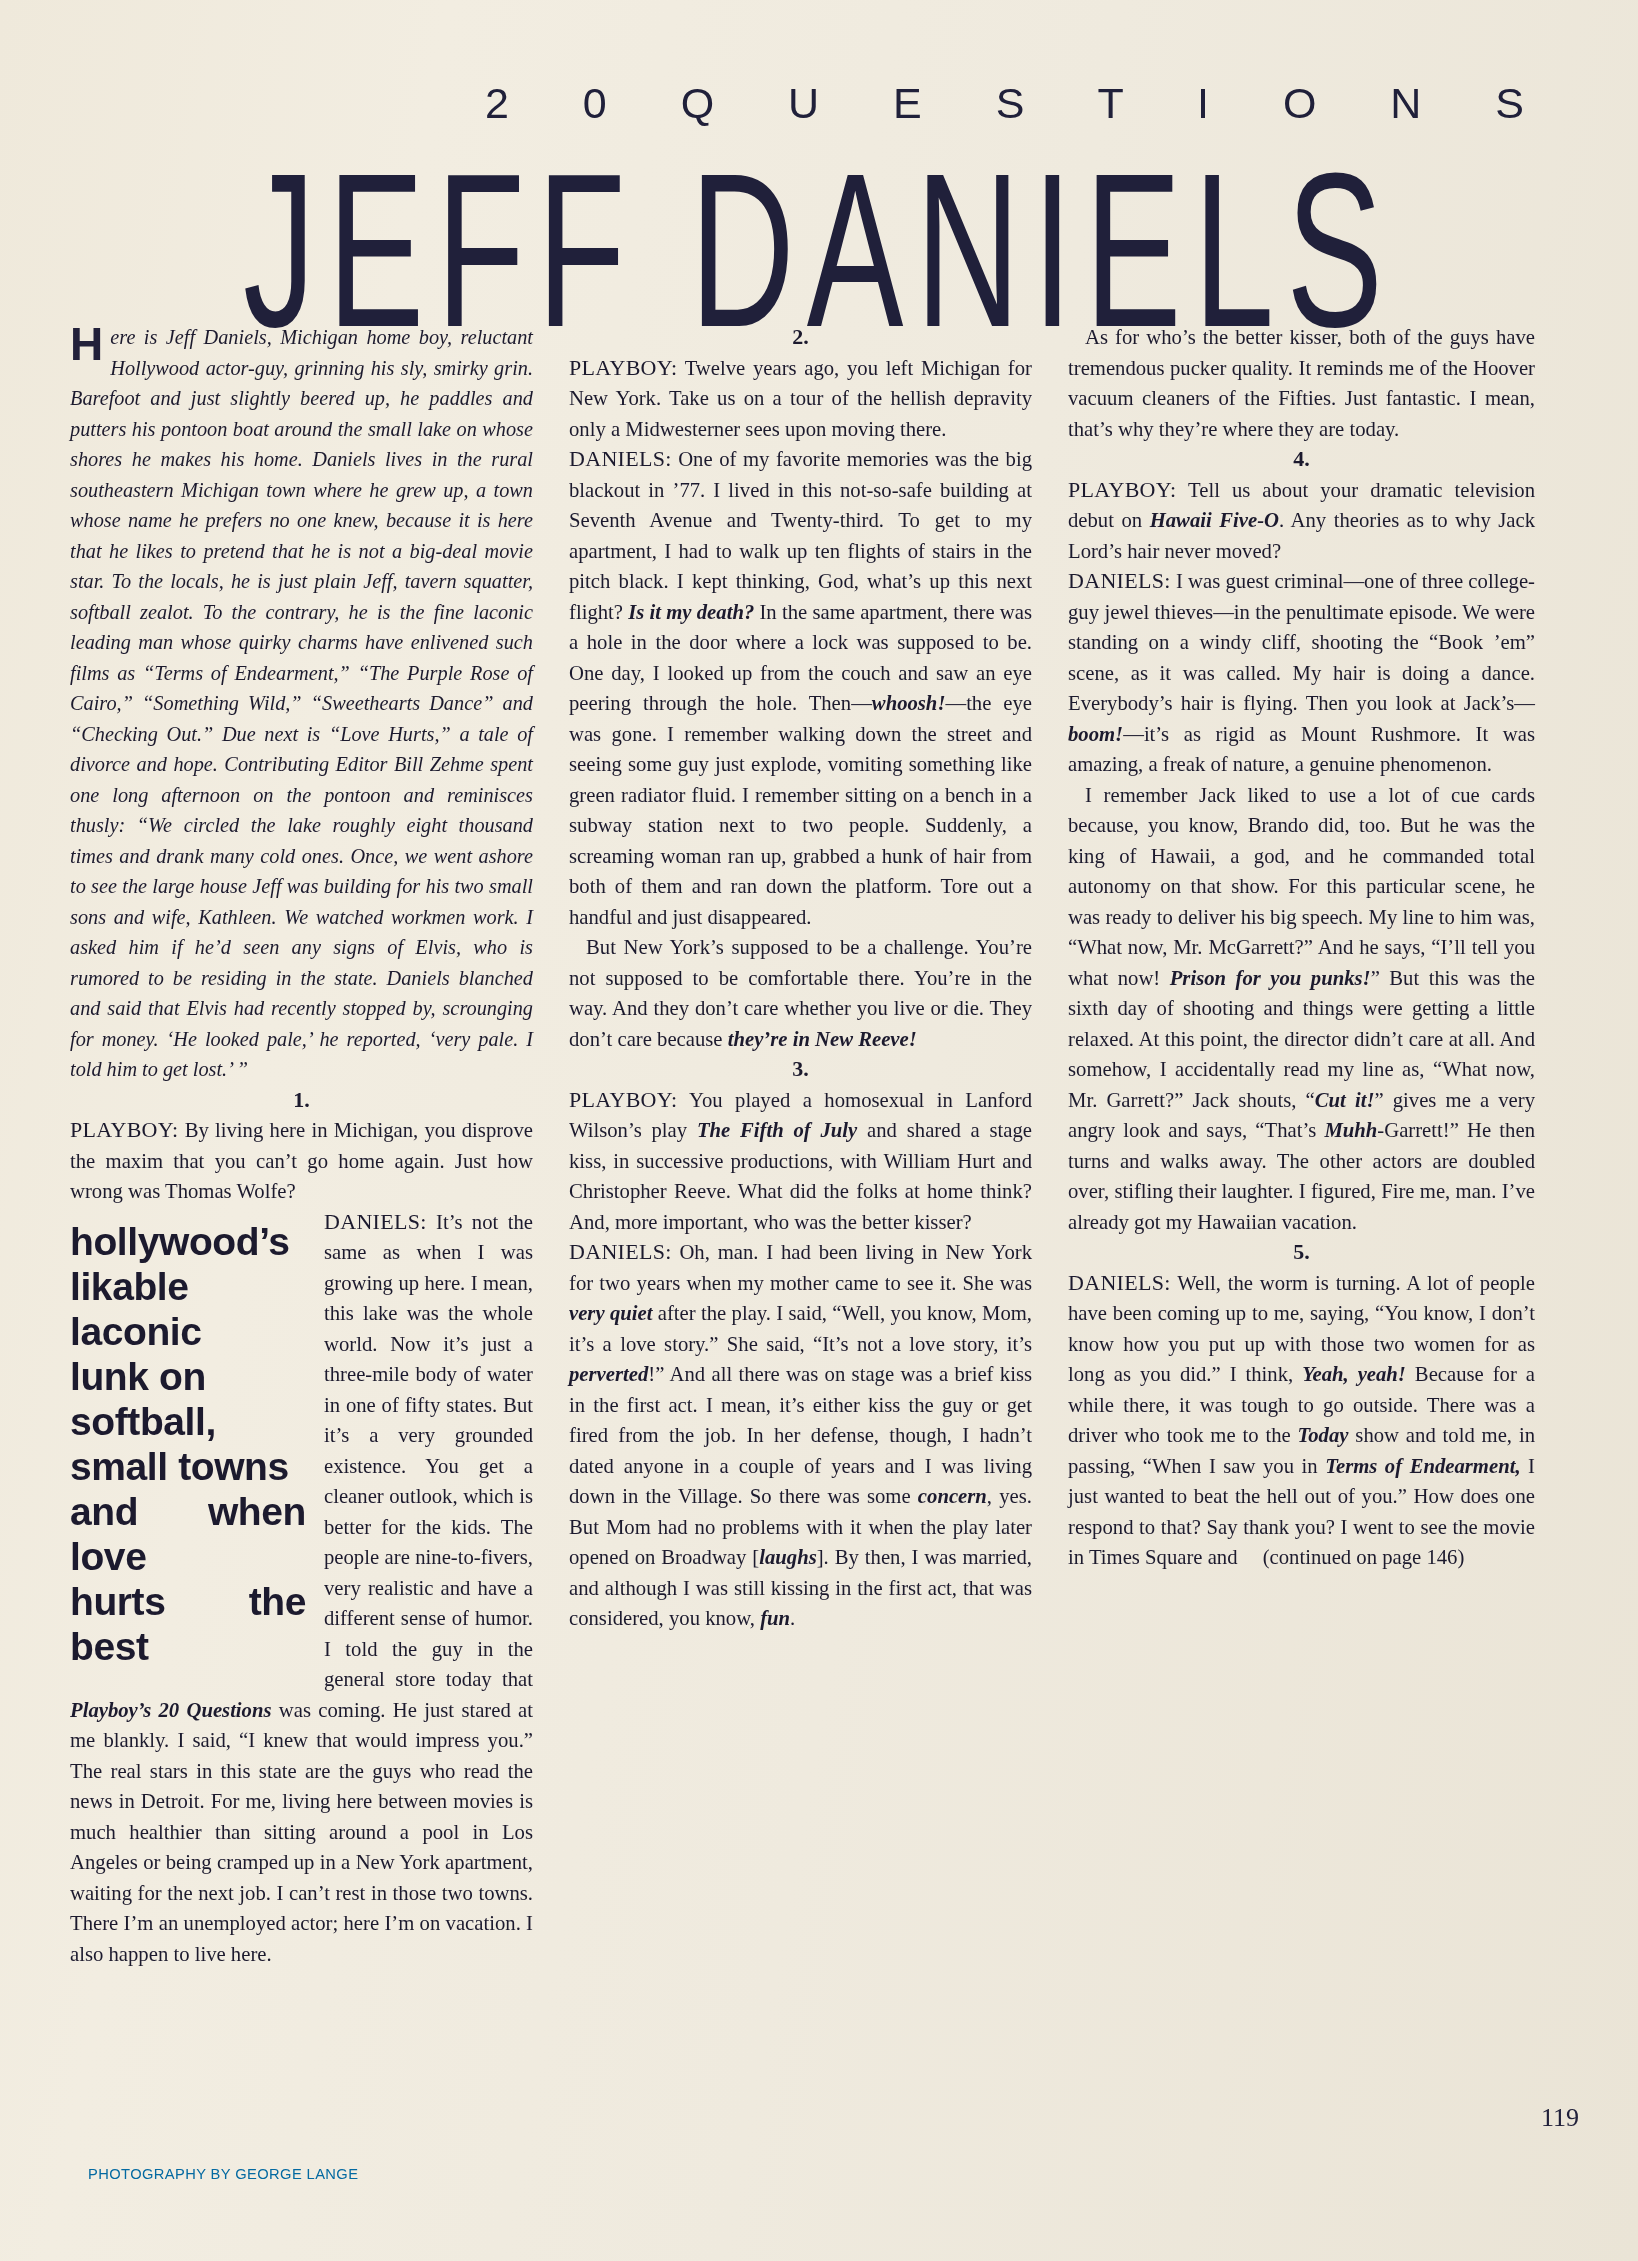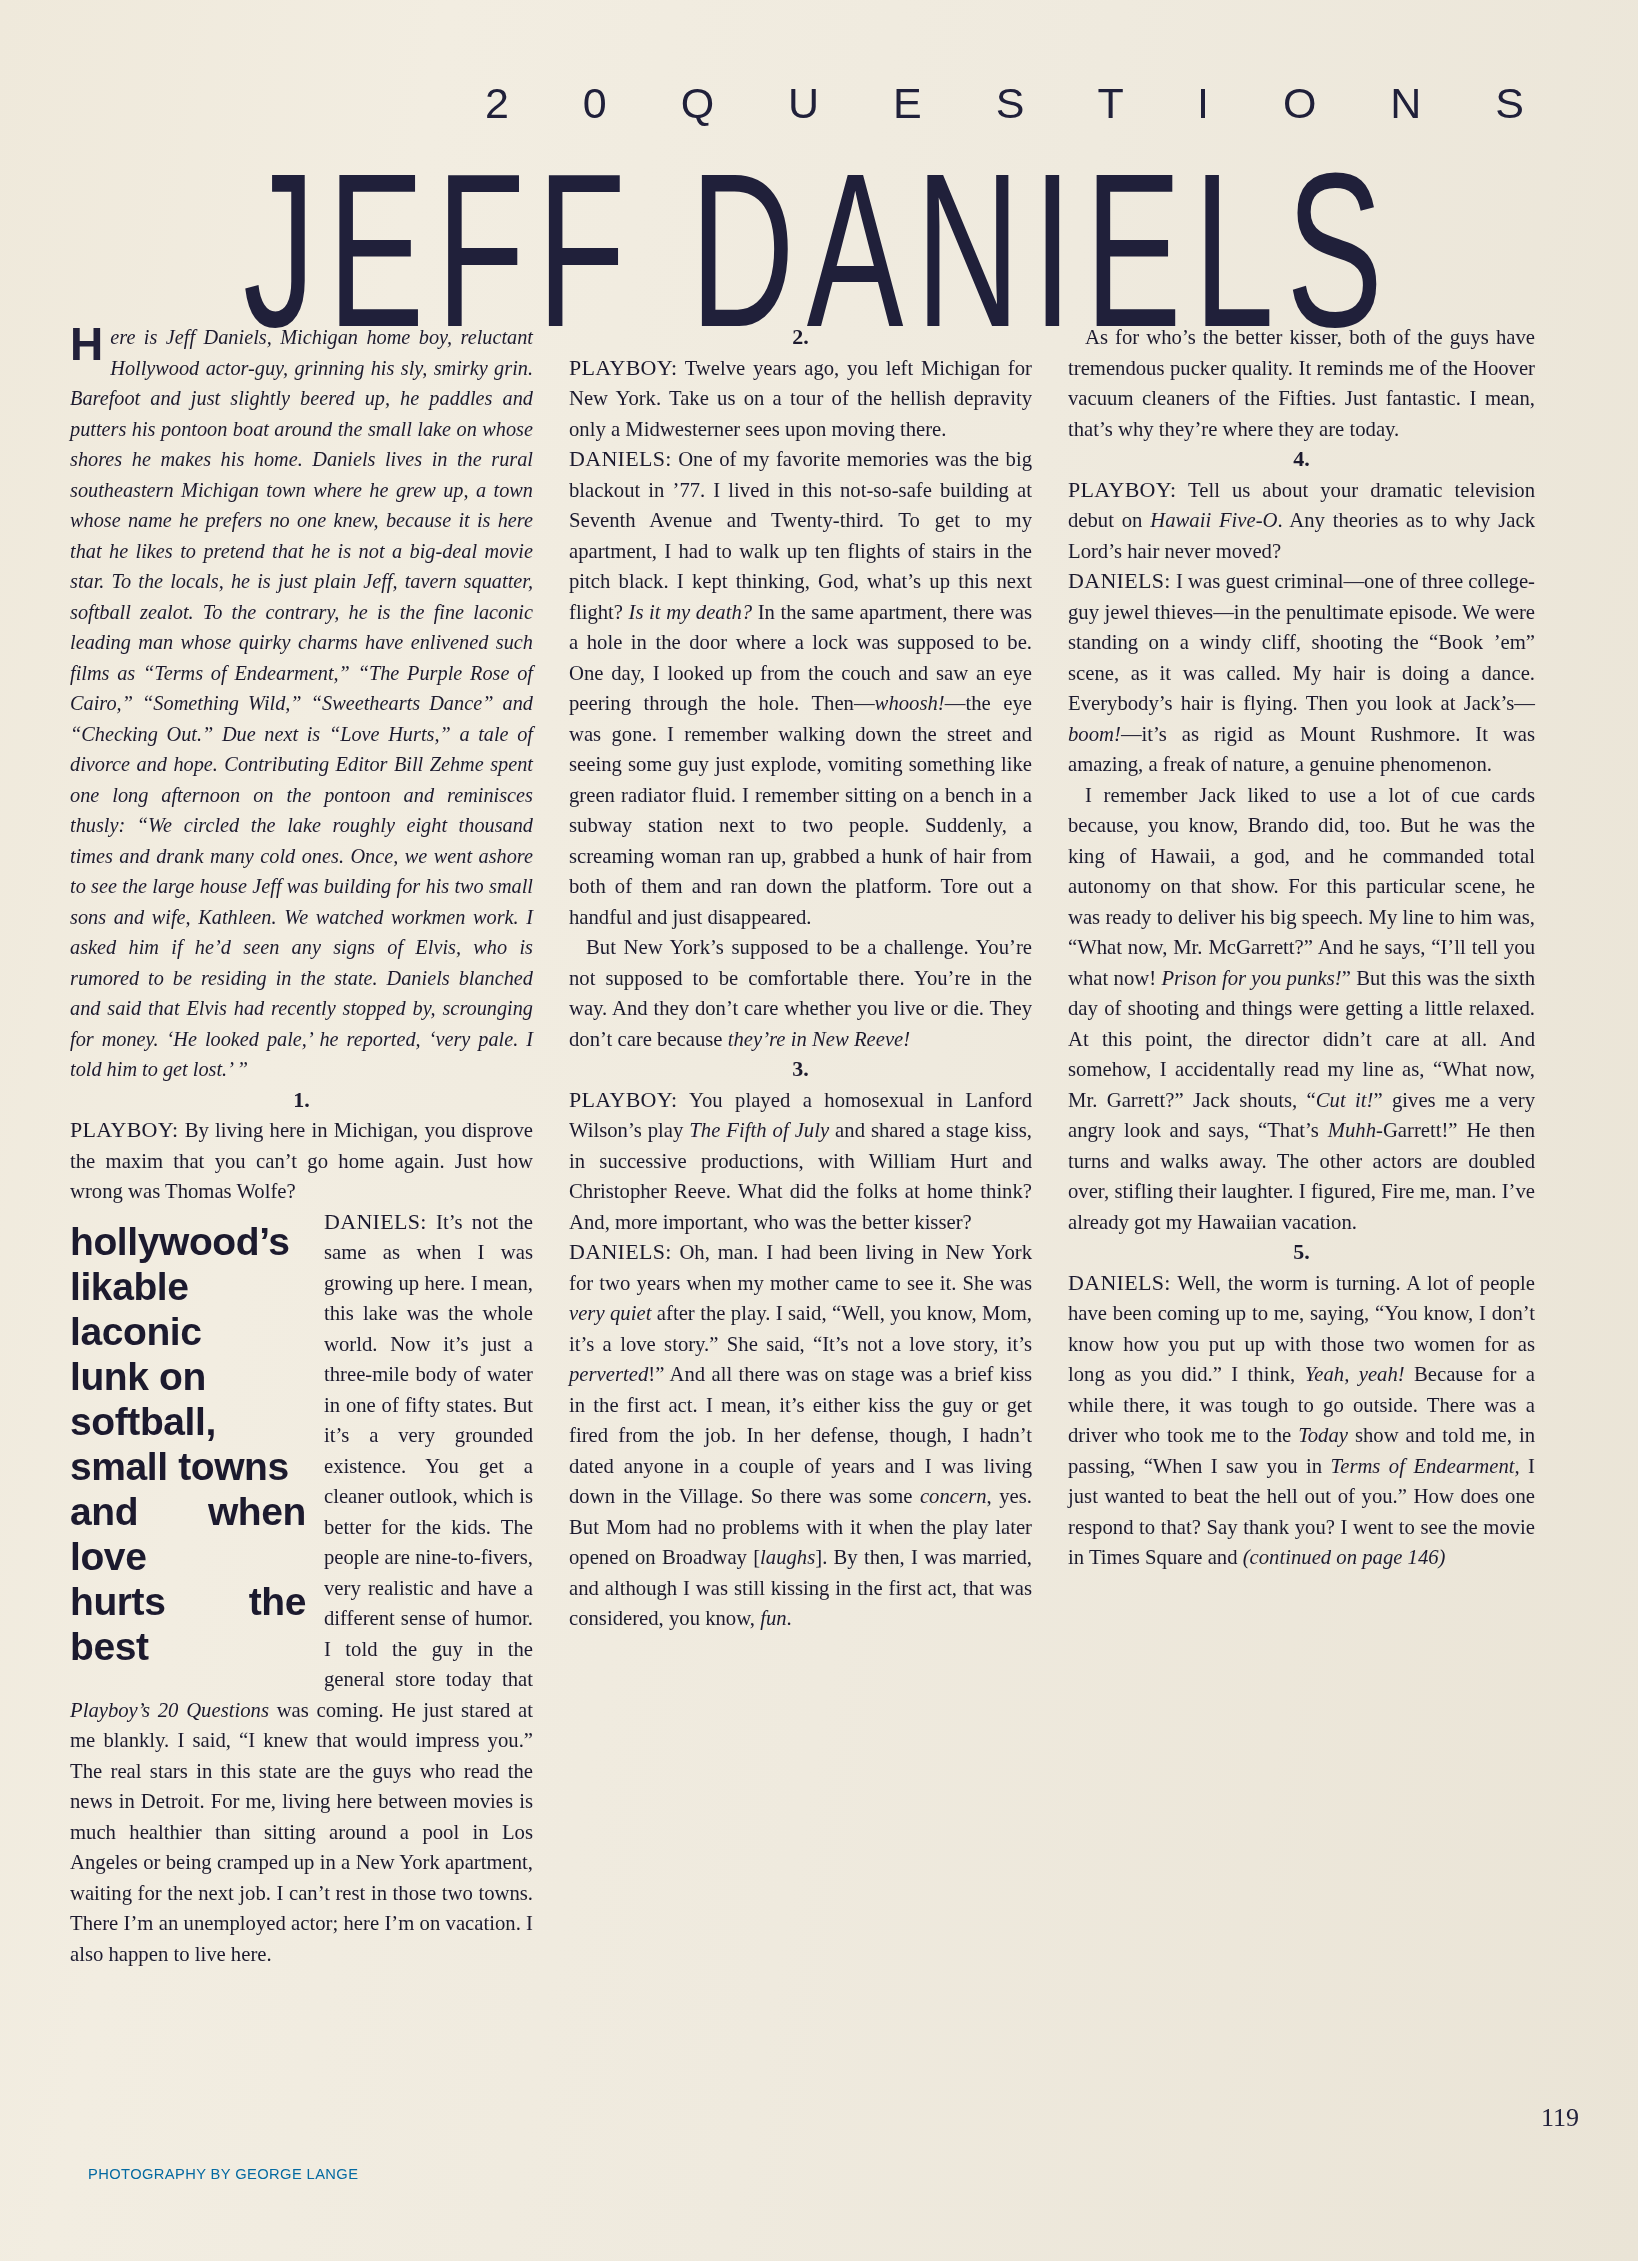--- a/index.html
+++ b/index.html
@@ -94,21 +94,21 @@
     font-size:22px;
     margin:21px 0 18px 0;
     text-indent:0 !important;
   }
   .speaker{
     font-variant:small-caps;
     font-size:22px;
     letter-spacing:0.3px;
   }
   .qa{text-indent:0 !important;}
-  .ital{font-style:italic;}
+  .ital{font-style:italic;font-weight:bold;}
 
   
   .pullwrap{
     float:left;
     width:236px;
     margin:12.6px 18px 0 0;
     shape-outside:margin-box;
   }
   .pullquote{
     font-family:"Liberation Sans", sans-serif;
@@ -135,21 +135,21 @@
     font-size:14.7px;
     letter-spacing:0.4px;
     color:#0369a1;
   }
   .folio{
     position:absolute;
     right:60px; top:2103px;
     font-size:26px;
     color:#20203a;
   }
-  .contd{font-style:italic;}
+  .contd{margin-left:20px;}
 </style>
 </head>
 <body>
 
 <div class="paper"></div>
 
 <div class="page">
 
   <div class="kicker">2 0   Q U E S T I O N S</div>
   <div class="bigtitle">JEFF DANIELS</div>

